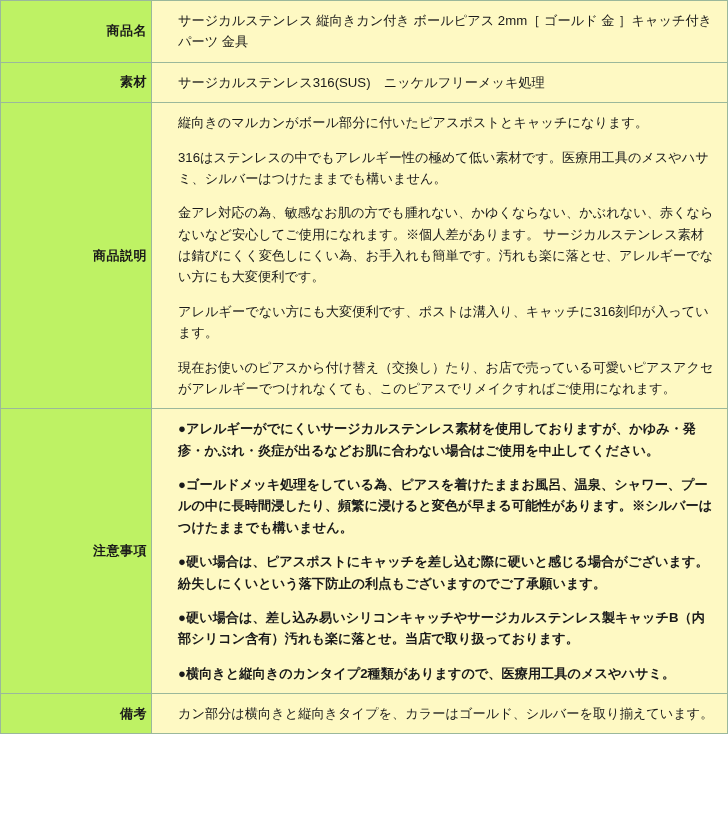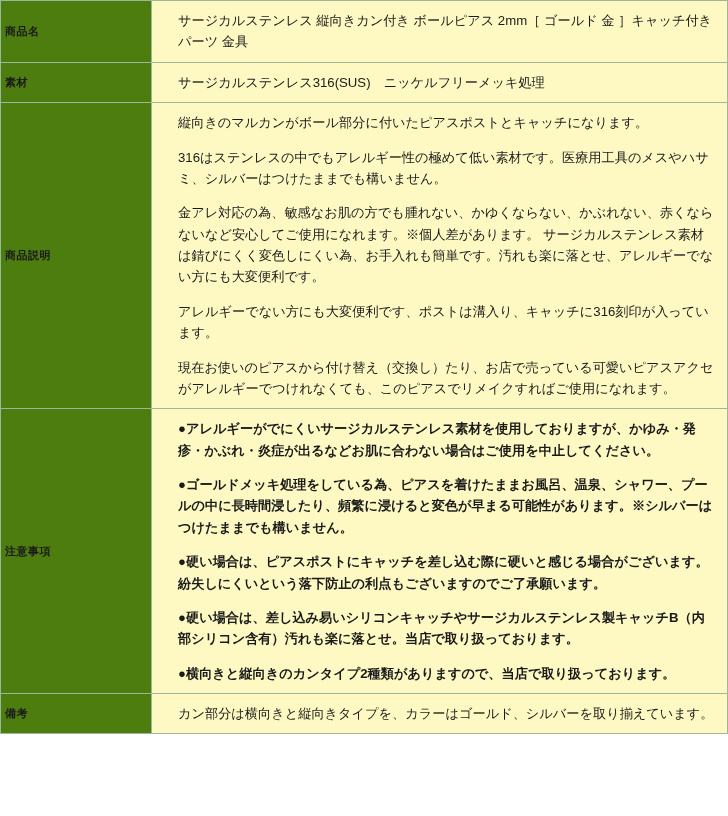--- a/index.html
+++ b/index.html
@@ -18,23 +18,23 @@
     border-collapse: collapse;
     table-layout: fixed;
   }
   .spec-table td {
     border: 1px solid #9bb89b;
     vertical-align: middle;
     padding: 0;
   }
   td.label {
     width: 142px;
-    background: #4d7c0f;
-    text-align: left;
-    font-size: 11px;
+    background: #bef264;
+    text-align: right;
+    font-size: 13px;
     font-weight: bold;
     letter-spacing: 0.5px;
     color: #1a1a1a;
     padding: 8px 4px;
   }
   td.value {
     background: #fef9c3;
     font-size: 13.2px;
     line-height: 1.62;
     padding: 9px 10px 9px 26px;
@@ -89,21 +89,21 @@
         <p>現在お使いのピアスから付け替え（交換し）たり、お店で売っている可愛いピアスアクセがアレルギーでつけれなくても、このピアスでリメイクすればご使用になれます。</p>
       </td>
     </tr>
     <tr>
       <td class="label">注意事項</td>
       <td class="value note-list">
         <p>●アレルギーがでにくいサージカルステンレス素材を使用しておりますが、かゆみ・発疹・かぶれ・炎症が出るなどお肌に合わない場合はご使用を中止してください。</p>
         <p>●ゴールドメッキ処理をしている為、ピアスを着けたままお風呂、温泉、シャワー、プールの中に長時間浸したり、頻繁に浸けると変色が早まる可能性があります。※シルバーはつけたままでも構いません。</p>
         <p>●硬い場合は、ピアスポストにキャッチを差し込む際に硬いと感じる場合がございます。紛失しにくいという落下防止の利点もございますのでご了承願います。</p>
         <p>●硬い場合は、差し込み易いシリコンキャッチやサージカルステンレス製キャッチB（内部シリコン含有）汚れも楽に落とせ。当店で取り扱っております。</p>
-        <p>●横向きと縦向きのカンタイプ2種類がありますので、当店で取り扱っております。</p>
+        <p>●横向きと縦向きのカンタイプ2種類がありますので、医療用工具のメスやハサミ。</p>
       </td>
     </tr>
     <tr>
       <td class="label small-pad">備考</td>
       <td class="value tight small-pad">
         <p>カン部分は横向きと縦向きタイプを、カラーはゴールド、シルバーを取り揃えています。</p>
       </td>
     </tr>
   </tbody>
 </table>

